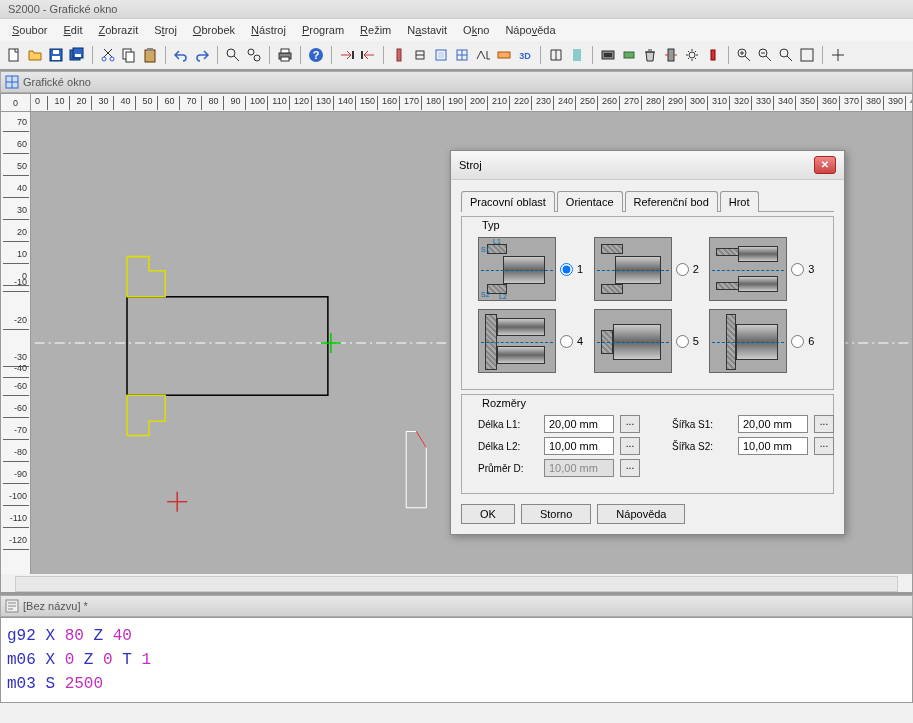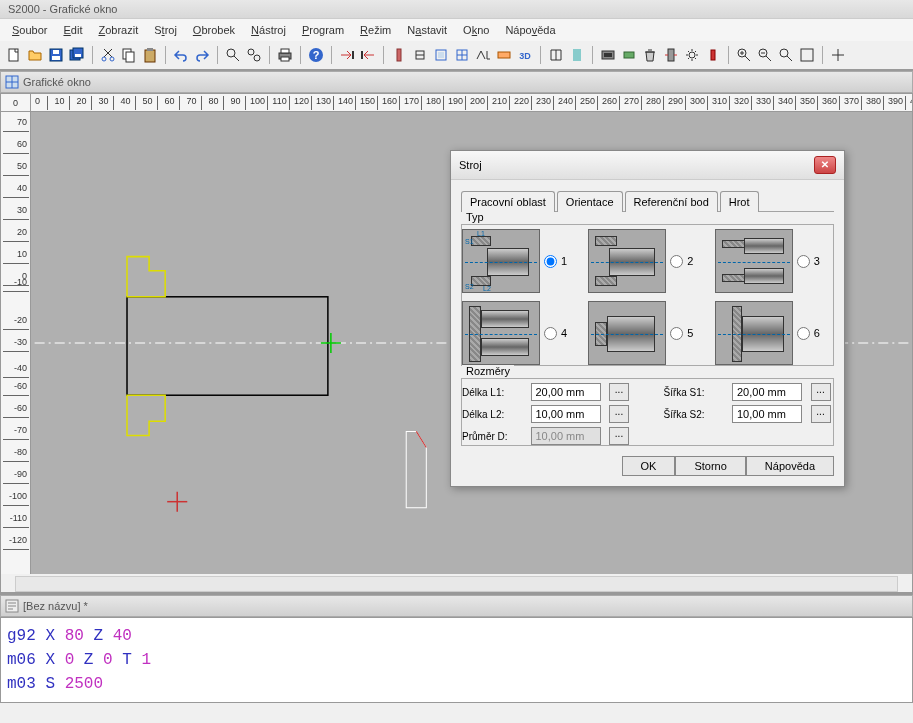--- a/index.html
+++ b/index.html
@@ -29,30 +29,30 @@
 
 .scrollbar-h { position: absolute; bottom: 0; left: 14px; right: 14px; height: 16px; background: #e8e8e8; border: 1px solid #ccc; }
 
 .dialog { position: absolute; top: 150px; left: 450px; width: 395px; background: #f0f0f0; border: 1px solid #888; box-shadow: 2px 2px 8px rgba(0,0,0,0.3); }
 .dialog-title { background: linear-gradient(#f8f8f8, #e0e0e0); padding: 5px 8px; display: flex; justify-content: space-between; align-items: center; border-bottom: 1px solid #ccc; }
 .dialog-close { width: 22px; height: 18px; background: linear-gradient(#e88,#c44); border: 1px solid #a22; border-radius: 3px; color: white; font-size: 10px; text-align: center; line-height: 16px; cursor: pointer; font-weight: bold; }
 .dialog-body { padding: 10px; }
 .tabs { display: flex; gap: 2px; border-bottom: 1px solid #a3a3a3; }
 .tab { padding: 4px 8px; background: #f0f0f0; border: 1px solid #999; border-bottom: none; border-radius: 3px 3px 0 0; cursor: pointer; font-size: 11px; position: relative; top: 1px; }
 .tab.active { background: #f0f0f0; border-bottom: 1px solid #f0f0f0; }
-.fieldset { border: 1px solid #aaa; margin-top: 12px; padding: 0; }
+.fieldset { border: 1px solid #aaa; margin-top: 4px; padding: 16px; }
 .fieldset-legend { font-size: 11px; padding: 0 4px; background: #f0f0f0; position: relative; top: -14px; display: inline-block; }
 .type-grid { display: grid; grid-template-columns: repeat(3, 1fr); gap: 8px; margin-top: -8px; }
 .type-opt { display: flex; align-items: center; gap: 4px; }
 .type-thumb { width: 78px; height: 64px; background: #aaa; border: 1px solid #666; position: relative; }
 .dim-label { width: 60px; font-size: 10px; }
 .dim-input { width: 70px; height: 18px; border: 1px solid #888; background: white; font-size: 11px; padding: 1px 4px; }
 .dim-input.disabled { background: #e0e0e0; color: #888; }
 .dim-btn { width: 20px; height: 18px; border: 1px solid #888; background: #e8e8e8; cursor: pointer; font-size: 10px; text-align: center; }
-.dialog-buttons { display: flex; justify-content: flex-end; margin-top: 10px; }
+.dialog-buttons { display: flex; justify-content: flex-start; gap: 6px; margin-top: 10px; }
 .dlg-btn { padding: 3px 18px; border: 1px solid #888; background: #e8e8e8; cursor: pointer; font-size: 11px; }
 
 .code-panel { border-top: 2px solid #999; }
 .code-title { background: linear-gradient(#e8e8e8, #d0d0d0); padding: 3px 4px; display: flex; align-items: center; gap: 4px; border: 1px solid #aaa; color: #555; }
 .code-body { background: white; padding: 6px; font-family: "Consolas", "Courier New", monospace; font-size: 16px; line-height: 1.5; border: 1px solid #999; }
 .gc-cmd { color: #3030c0; }
 .gc-axis { color: #3030c0; }
 .gc-num { color: #c030c0; }
 
 .dim-grid { display: grid; grid-template-columns: auto auto auto 20px auto auto auto; gap: 4px 6px; align-items: center; margin-top: -8px; }
@@ -358,21 +358,21 @@
       <div class="tick" style="top: 0px;">70</div>
       <div class="tick" style="top: 22px;">60</div>
       <div class="tick" style="top: 44px;">50</div>
       <div class="tick" style="top: 66px;">40</div>
       <div class="tick" style="top: 88px;">30</div>
       <div class="tick" style="top: 110px;">20</div>
       <div class="tick" style="top: 132px;">10</div>
       <div class="tick" style="top: 154px;">0</div>
       <div class="tick" style="top: 160px;">-10</div>
       <div class="tick" style="top: 198px;">-20</div>
-      <div class="tick" style="top: 220px;">-30</div>
+      <div class="tick" style="top: 235px;">-30</div>
       <div class="tick" style="top: 246px;">-40</div>
       <div class="tick" style="top: 264px;">-60</div>
       <div class="tick" style="top: 286px;">-60</div>
       <div class="tick" style="top: 308px;">-70</div>
       <div class="tick" style="top: 330px;">-80</div>
       <div class="tick" style="top: 352px;">-90</div>
       <div class="tick" style="top: 374px;">-100</div>
       <div class="tick" style="top: 396px;">-110</div>
       <div class="tick" style="top: 418px;">-120</div>
     </div>

